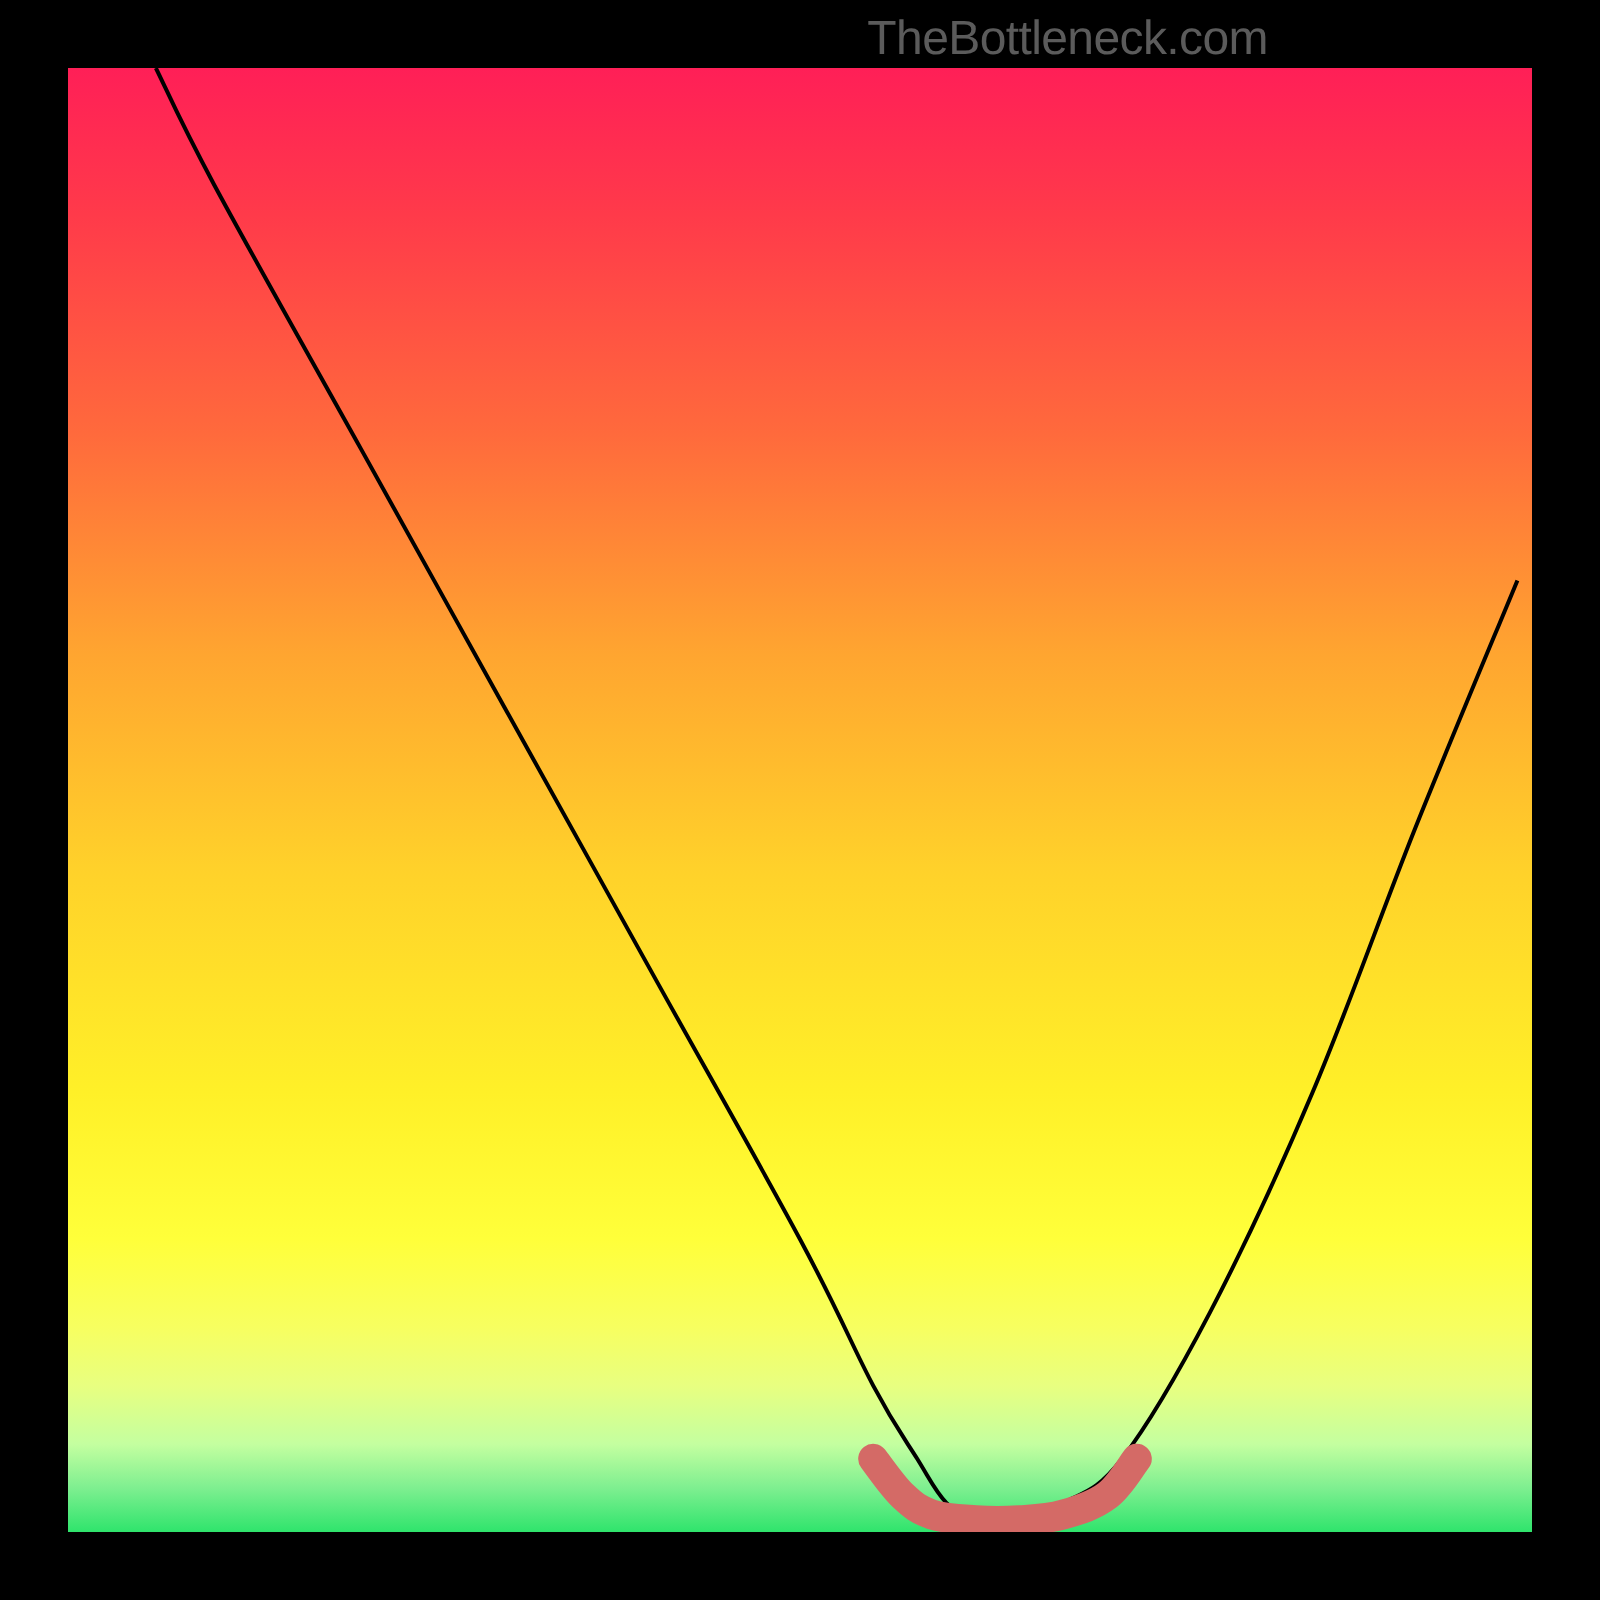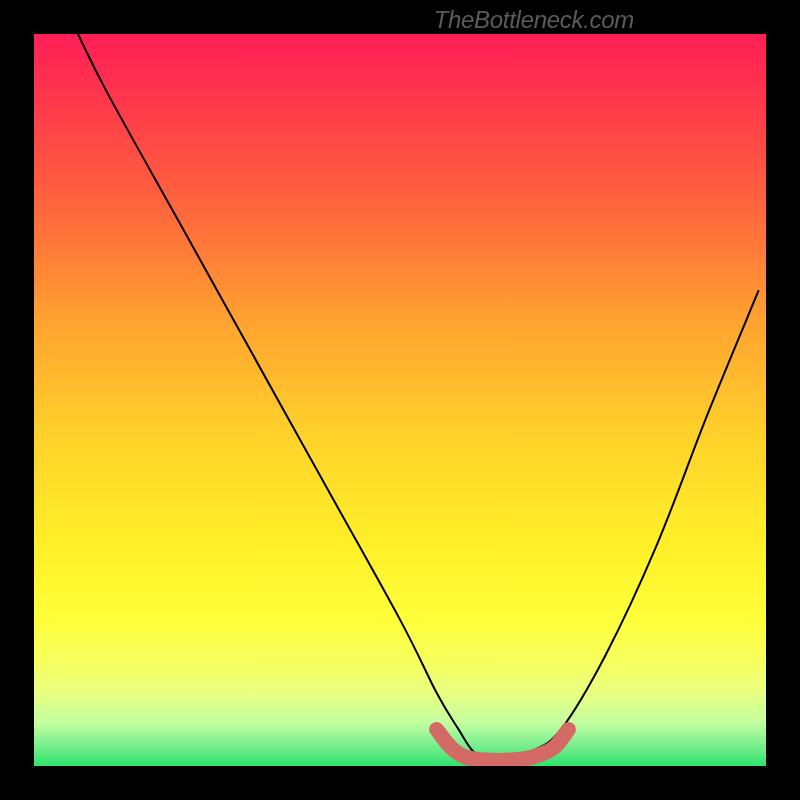--- a/index.html
+++ b/index.html
@@ -10,21 +10,20 @@
     background: #000;
     font-family: Arial, Helvetica, sans-serif;
     overflow: hidden;
   }
   .frame {
     position: absolute;
     top: 0; left: 0;
     width: 644px;
     height: 800px;
     background: #000;
-    font-style: italic;
   }
   .plot {
     position: absolute;
     top: 34px;
     left: 34px;
     width: 732px;
     height: 732px;
     background: linear-gradient(
       to bottom,
       #ff1f57 0%,

